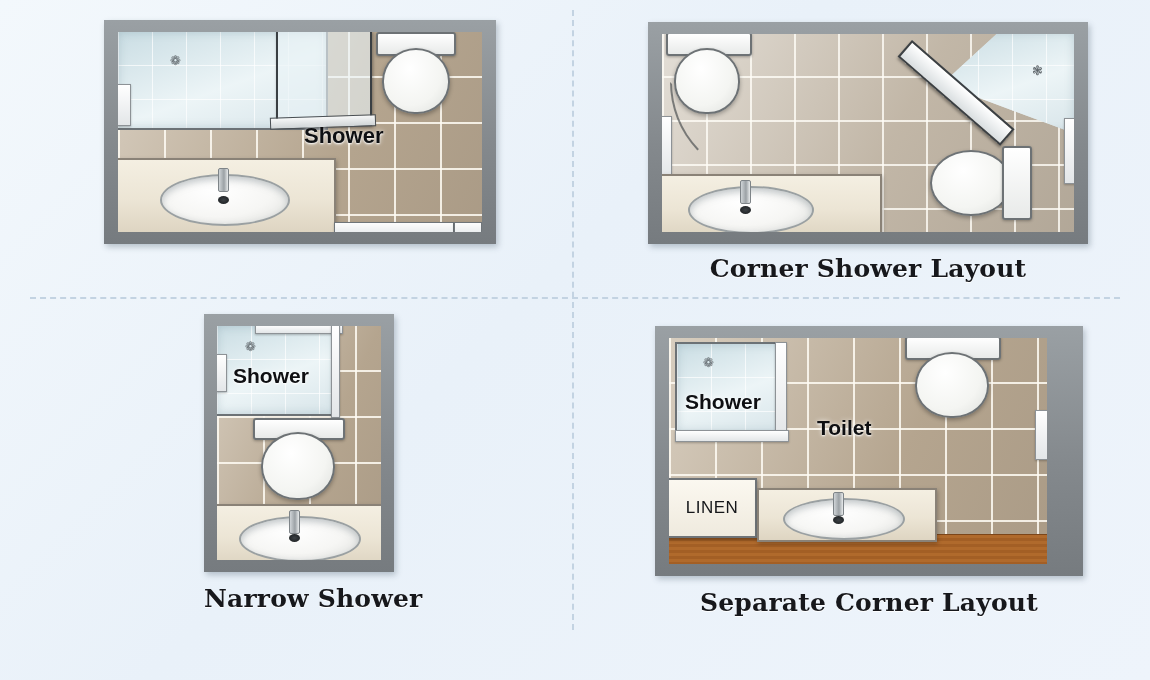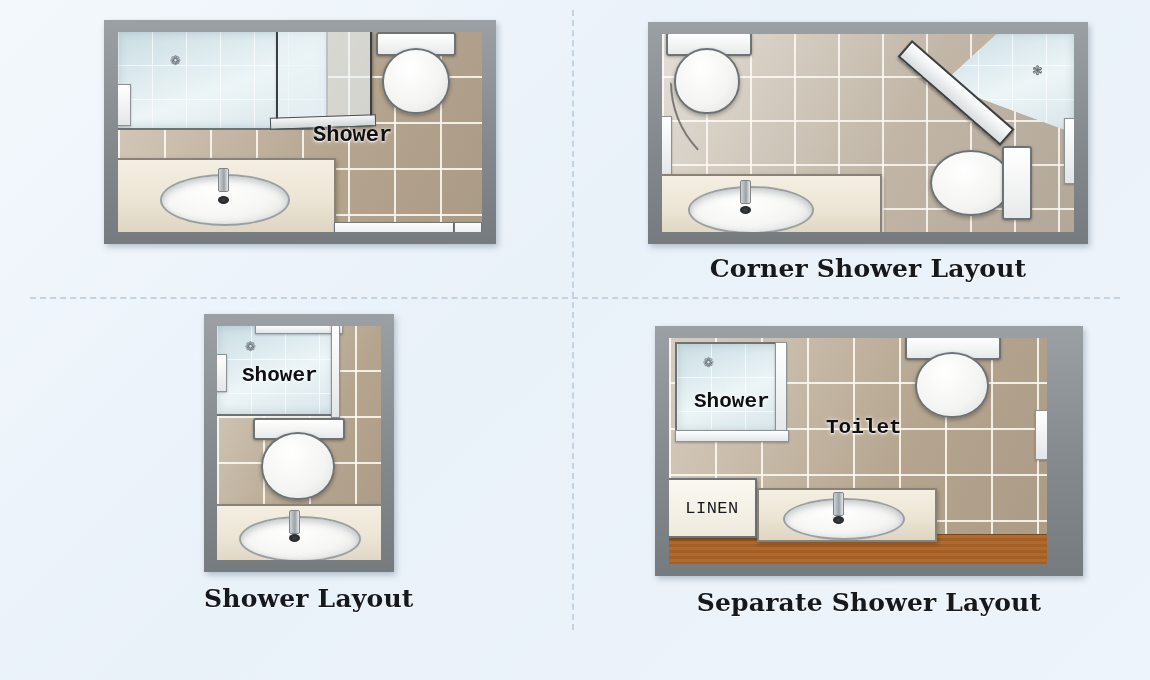--- a/index.html
+++ b/index.html
@@ -96,29 +96,29 @@
   .door-open{position:absolute;background:linear-gradient(180deg,#fdfdfd,#e9ecee);
     border:1px solid #6f7579;box-shadow:0 1px 2px rgba(0,0,0,.22);}
   .door-swing{position:absolute;border:2px solid rgba(60,64,68,.55);
     border-color:rgba(60,64,68,.55) transparent transparent transparent;
     border-radius:50%;}
 
   
   .linen{position:absolute;background:linear-gradient(180deg,#fbf8f0,#efeade);
     border:2px solid #6f7478;box-shadow:1px 2px 3px rgba(0,0,0,.3);
     display:flex;align-items:center;justify-content:center;}
-  .linen-label{font-family:Liberation Mono, monospace;font-size:17px;color:#15171a;letter-spacing:.5px;}
+  .linen-label{font-family:Liberation Sans, sans-serif;font-size:17px;color:#15171a;letter-spacing:.5px;}
   .wood{position:absolute;
     background:repeating-linear-gradient(180deg,#b06a2c 0 3px,#a35f25 3px 6px);
     border:1px solid #7c461a;}
 
   
-  .plabel{position:absolute;font-family:Liberation Mono, monospace;font-weight:bold;
+  .plabel{position:absolute;font-family:Liberation Sans, sans-serif;font-weight:bold;
     color:#0e0f12;text-shadow:0 1px 2px rgba(255,255,255,.95),0 0 5px rgba(255,255,255,.8);
-    white-space:pre-line;line-height:1.12;padding-left:9px;}
+    white-space:pre-line;line-height:1.12;}
 </style>
 </head>
 <body>
 
 <div id="stage">
 
   <div class="divider-h"></div>
   <div class="divider-v"></div>
 
   <div class="quad" style="left:104px;top:20px;width:392px;height:270px;">
@@ -229,21 +229,21 @@
         <div class="vanity" style="left:-2px;top:178px;width:168px;height:58px;">
           <div class="basin" style="left:22px;top:10px;width:118px;height:42px;"></div>
           <div class="faucet" style="left:72px;top:4px;"></div>
           <div class="drain" style="left:72px;top:28px;"></div>
         </div>
 
         <div class="plabel" style="left:16px;top:38px;font-size:21px;">Shower</div>
       </div>
     </div>
 
-    <div class="caption" style="top:270px;font-size:25px;">Shower Layout</div>
+    <div class="caption" style="top:270px;font-size:25px;">Narrow Shower</div>
   </div>
 
   <div class="quad" style="left:655px;top:326px;width:428px;height:300px;">
 
     <div class="plan" style="left:0;top:0;width:428px;height:250px;">
       <div class="outerwall"></div>
 
       <div class="inner" style="left:14px;top:12px;width:378px;height:226px;">
         <div class="tile"></div>
 
@@ -270,16 +270,16 @@
           <div class="basin" style="left:24px;top:8px;width:118px;height:38px;"></div>
           <div class="faucet" style="left:74px;top:2px;"></div>
           <div class="drain" style="left:74px;top:26px;"></div>
         </div>
 
         <div class="plabel" style="left:16px;top:52px;font-size:21px;">Shower</div>
         <div class="plabel" style="left:148px;top:78px;font-size:21px;">Toilet</div>
       </div>
     </div>
 
-    <div class="caption" style="top:262px;font-size:25px;">Separate Shower Layout</div>
+    <div class="caption" style="top:262px;font-size:25px;">Separate Corner Layout</div>
   </div>
 
 </div>
 
 </body></html>

